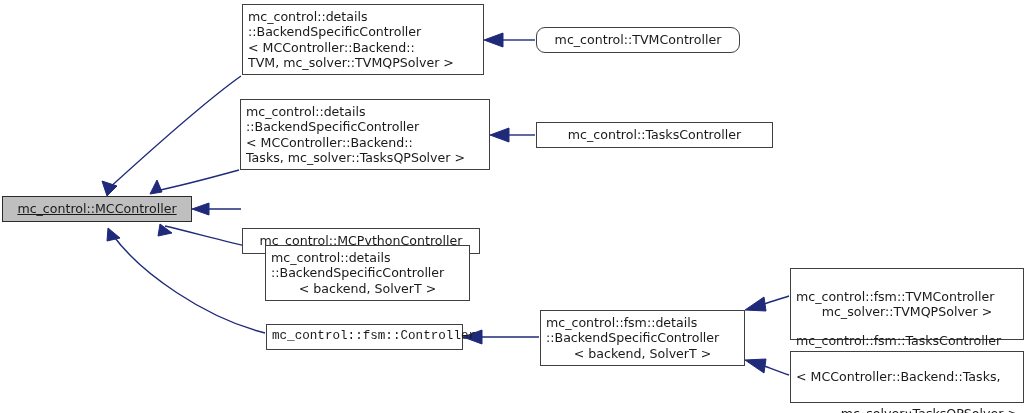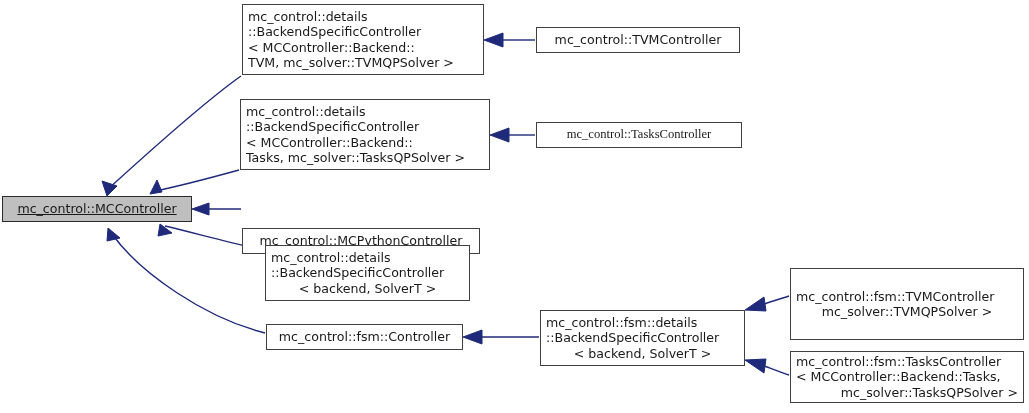--- a/index.html
+++ b/index.html
@@ -116,52 +116,52 @@
     <span class="ln">TVM, mc_solver::TVMQPSolver &gt;</span>
   </div>
 
   <div class="node left-text" style="left:240px; top:99px; width:250px; height:71px;">
     <span class="ln">mc_control::details</span>
     <span class="ln">::BackendSpecificController</span>
     <span class="ln">&lt; MCController::Backend::</span>
     <span class="ln">Tasks, mc_solver::TasksQPSolver &gt;</span>
   </div>
 
-  <div class="node center-text" style="left:536px; top:27px; width:204px; height:26px;">
+  <div class="node center-text" style="left:536px; top:27px; width:204px; height:26px;border-radius:9px;">
     <span class="ln">mc_control::TVMController</span>
   </div>
 
-  <div class="node center-text" style="left:536px; top:122px; width:206px; height:26px;font-family:Liberation Serif, serif;">
+  <div class="node center-text" style="left:536px; top:122px; width:237px; height:26px;">
     <span class="ln">mc_control::TasksController</span>
   </div>
 
   <div class="node center-text" style="left:242px; top:196px; width:238px; height:26px;margin-top:32px;">
     <span class="ln">mc_control::MCPythonController</span>
   </div>
 
   <div class="node left-text" style="left:265px; top:245px; width:205px; height:56px;">
     <span class="ln">mc_control::details</span>
     <span class="ln">::BackendSpecificController</span>
     <span class="ln" style="text-align:center;">&lt; backend, SolverT &gt;</span>
   </div>
 
-  <div class="node center-text" style="left:266px; top:324px; width:197px; height:26px;">
+  <div class="node center-text" style="left:266px; top:324px; width:197px; height:26px;font-family:Liberation Mono, monospace;">
     <span class="ln">mc_control::fsm::Controller</span>
   </div>
 
   <div class="node left-text" style="left:540px; top:310px; width:205px; height:56px;">
     <span class="ln">mc_control::fsm::details</span>
     <span class="ln">::BackendSpecificController</span>
     <span class="ln" style="text-align:center;">&lt; backend, SolverT &gt;</span>
   </div>
 
   <div class="node left-text" style="left:790px; top:268px; width:234px; height:72px;">
     <span class="ln">mc_control::fsm::TVMController</span>
     <span class="ln" style="text-align:center;">mc_solver::TVMQPSolver &gt;</span>
   </div>
 
-  <div class="node left-text" style="left:790px; top:351px; width:234px; height:52px;">
+  <div class="node left-text" style="left:790px; top:351px; width:234px; height:52px;gap:21px;">
     <span class="ln">mc_control::fsm::TasksController</span>
     <span class="ln">&lt; MCController::Backend::Tasks,</span>
     <span class="ln" style="text-align:right;">mc_solver::TasksQPSolver &gt;</span>
   </div>
 
 </div>
 
 </body></html>

